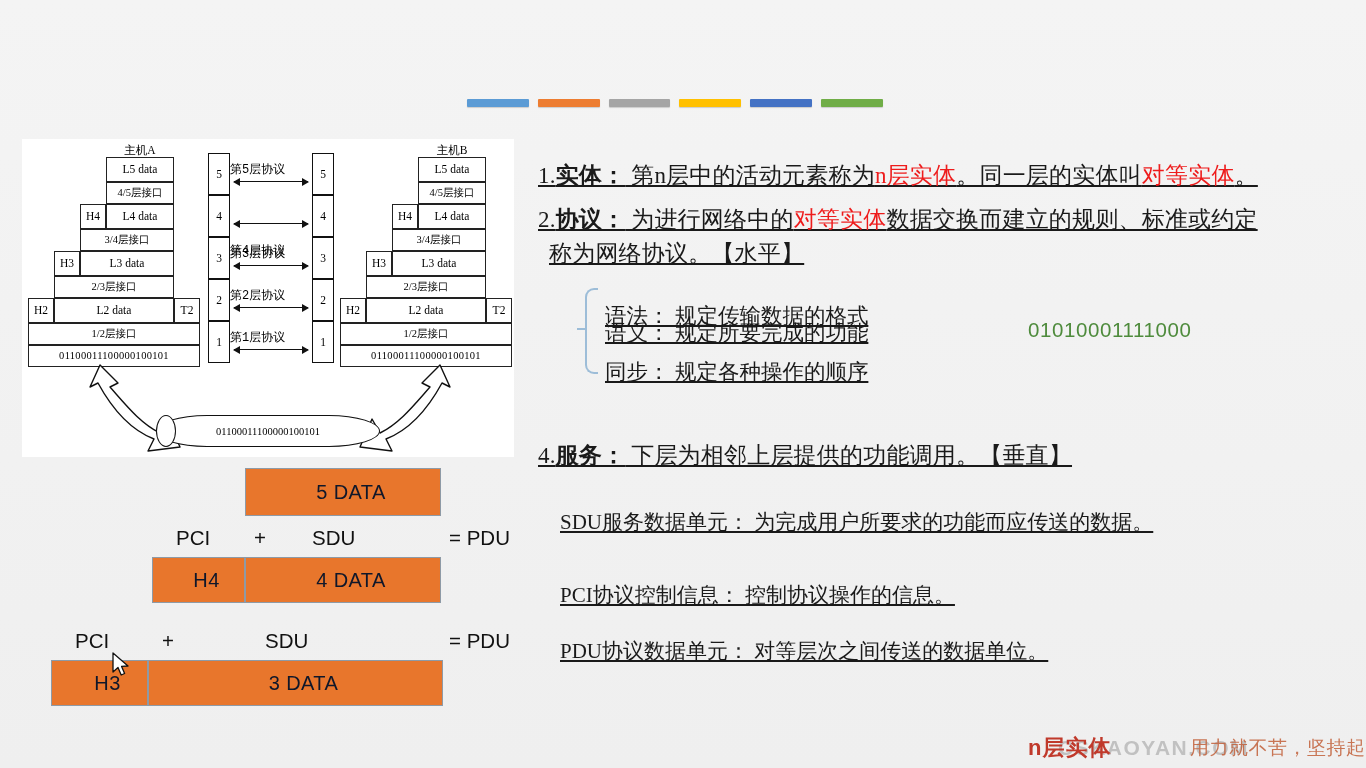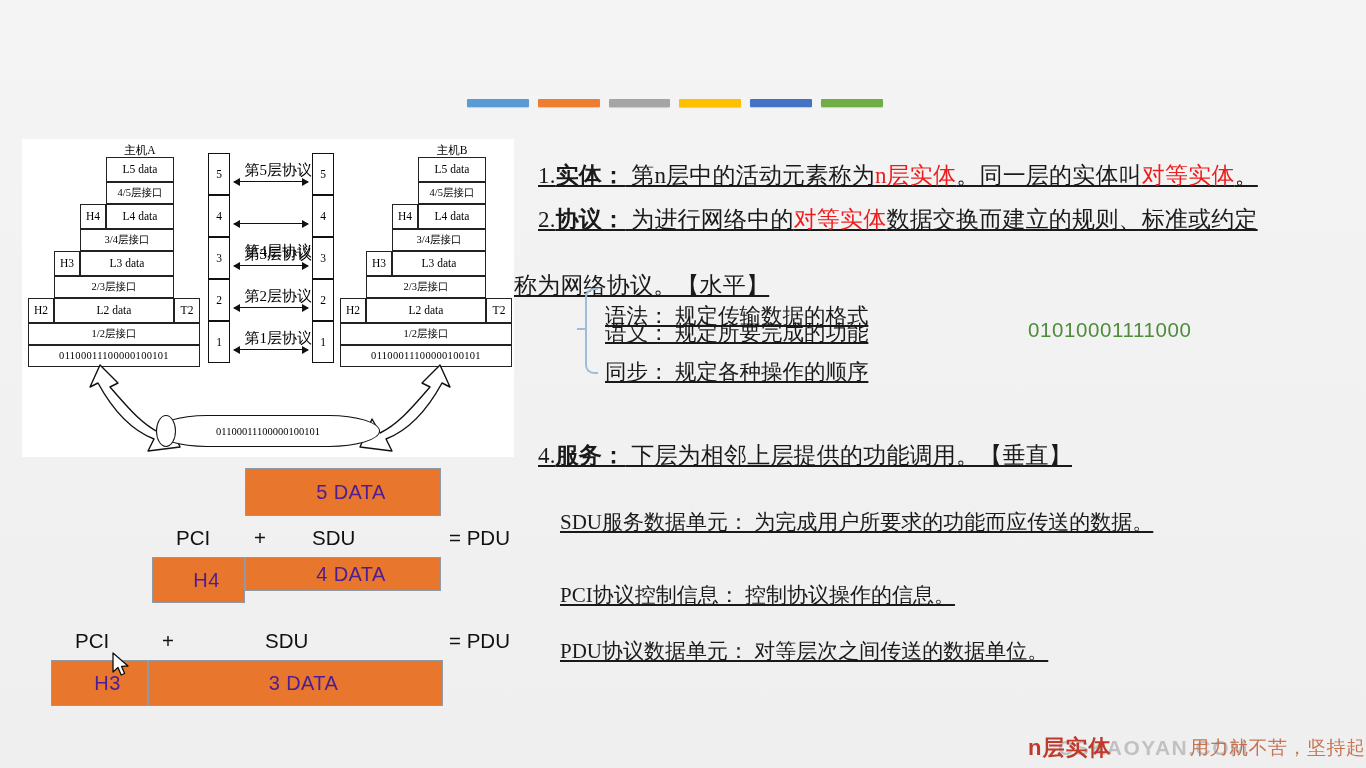--- a/index.html
+++ b/index.html
@@ -89,23 +89,24 @@
     box-sizing: border-box;
     border: 1.4px solid #111;
     background: #fff;
     font-size: 11.5px;
     display: flex;
     align-items: center;
     justify-content: center;
   }
   .proto-label {
     position: absolute;
-    font-size: 15px;
-    white-space: nowrap;
-    text-align: right;
+    font-size: 12px;
+    white-space: nowrap;
+    text-align: left;
+    font-family: Liberation Mono, monospace;
   }
   .proto-arrow {
     position: absolute;
     height: 1px;
     background: #111;
   }
   .proto-arrow::before,
   .proto-arrow::after {
     content:"";
     position: absolute;
@@ -135,21 +136,21 @@
     border-radius: 50%;
     background: #fff;
   }
 
   
   .block {
     position: absolute;
     box-sizing: border-box;
     background: #e8762c;
     border: 1.3px solid #8e9aa6;
-    color: #4c1d95;
+    color: #0f172a;
     display: flex;
     align-items: center;
     justify-content: center;
     font-size: 20px;
     letter-spacing: .4px;
     padding-left: 16px;
   }
   .eqtext {
     position: absolute;
     font-size: 20.5px;
@@ -328,37 +329,37 @@
 
     </div>
   </div>
 
   <div class="block" style="left:245px; top:468px; width:196px; height:48px;">5 DATA</div>
   <div class="eqtext" style="left:176px; top:526px;">PCI</div>
   <div class="eqtext" style="left:254px; top:526px;">+</div>
   <div class="eqtext" style="left:312px; top:526px;">SDU</div>
   <div class="eqtext" style="left:449px; top:526px;">= PDU</div>
   <div class="block" style="left:152px; top:557px; width:93px; height:46px;">H4</div>
-  <div class="block" style="left:245px; top:557px; width:196px; height:34px;">4 DATA</div>
+  <div class="block" style="left:245px; top:557px; width:196px; height:46px;">4 DATA</div>
 
   <div class="eqtext" style="left:75px; top:629px;">PCI</div>
   <div class="eqtext" style="left:162px; top:629px;">+</div>
   <div class="eqtext" style="left:265px; top:629px;">SDU</div>
   <div class="eqtext" style="left:449px; top:629px;">= PDU</div>
   <div class="block" style="left:51px; top:660px; width:97px; height:46px;">H3</div>
   <div class="block" style="left:148px; top:660px; width:295px; height:46px;">3 DATA</div>
 
   <div class="rtext num-item" style="left:538px; top:160px;">
     <span>1.</span><b>实体：</b><span> 第n层中的活动元素称为</span><span class="red">n层实体</span><span>。同一层的实体叫</span><span class="red">对等实体</span><span>。</span>
   </div>
 
   <div class="rtext num-item" style="left:538px; top:204px;">
     <span>2.</span><b>协议：</b><span> 为进行网络中的</span><span class="red">对等实体</span><span>数据交换而建立的规则、标准或约定</span>
   </div>
-  <div class="rtext num-item" style="left:514px; top:238px;margin-top:32px;">称为网络协议。【水平】</div>
+  <div class="rtext num-item" style="left:549px; top:238px;">称为网络协议。【水平】</div>
 
   <div class="brace" style="left:585px; top:288px; height:82px;"></div>
   <div class="brace-nub" style="left:577px; top:328px;"></div>
 
   <div class="rtext sub-item" style="left:605px; top:279px;margin-top:22px;">语法： 规定传输数据的格式</div>
   <div class="rtext sub-item" style="left:605px; top:318px;">语义： 规定所要完成的功能</div>
   <div class="rtext sub-item" style="left:605px; top:357px;">同步： 规定各种操作的顺序</div>
 
   <div class="binary-green" style="position:absolute; left:1028px; top:318px;">01010001111000</div>
 

